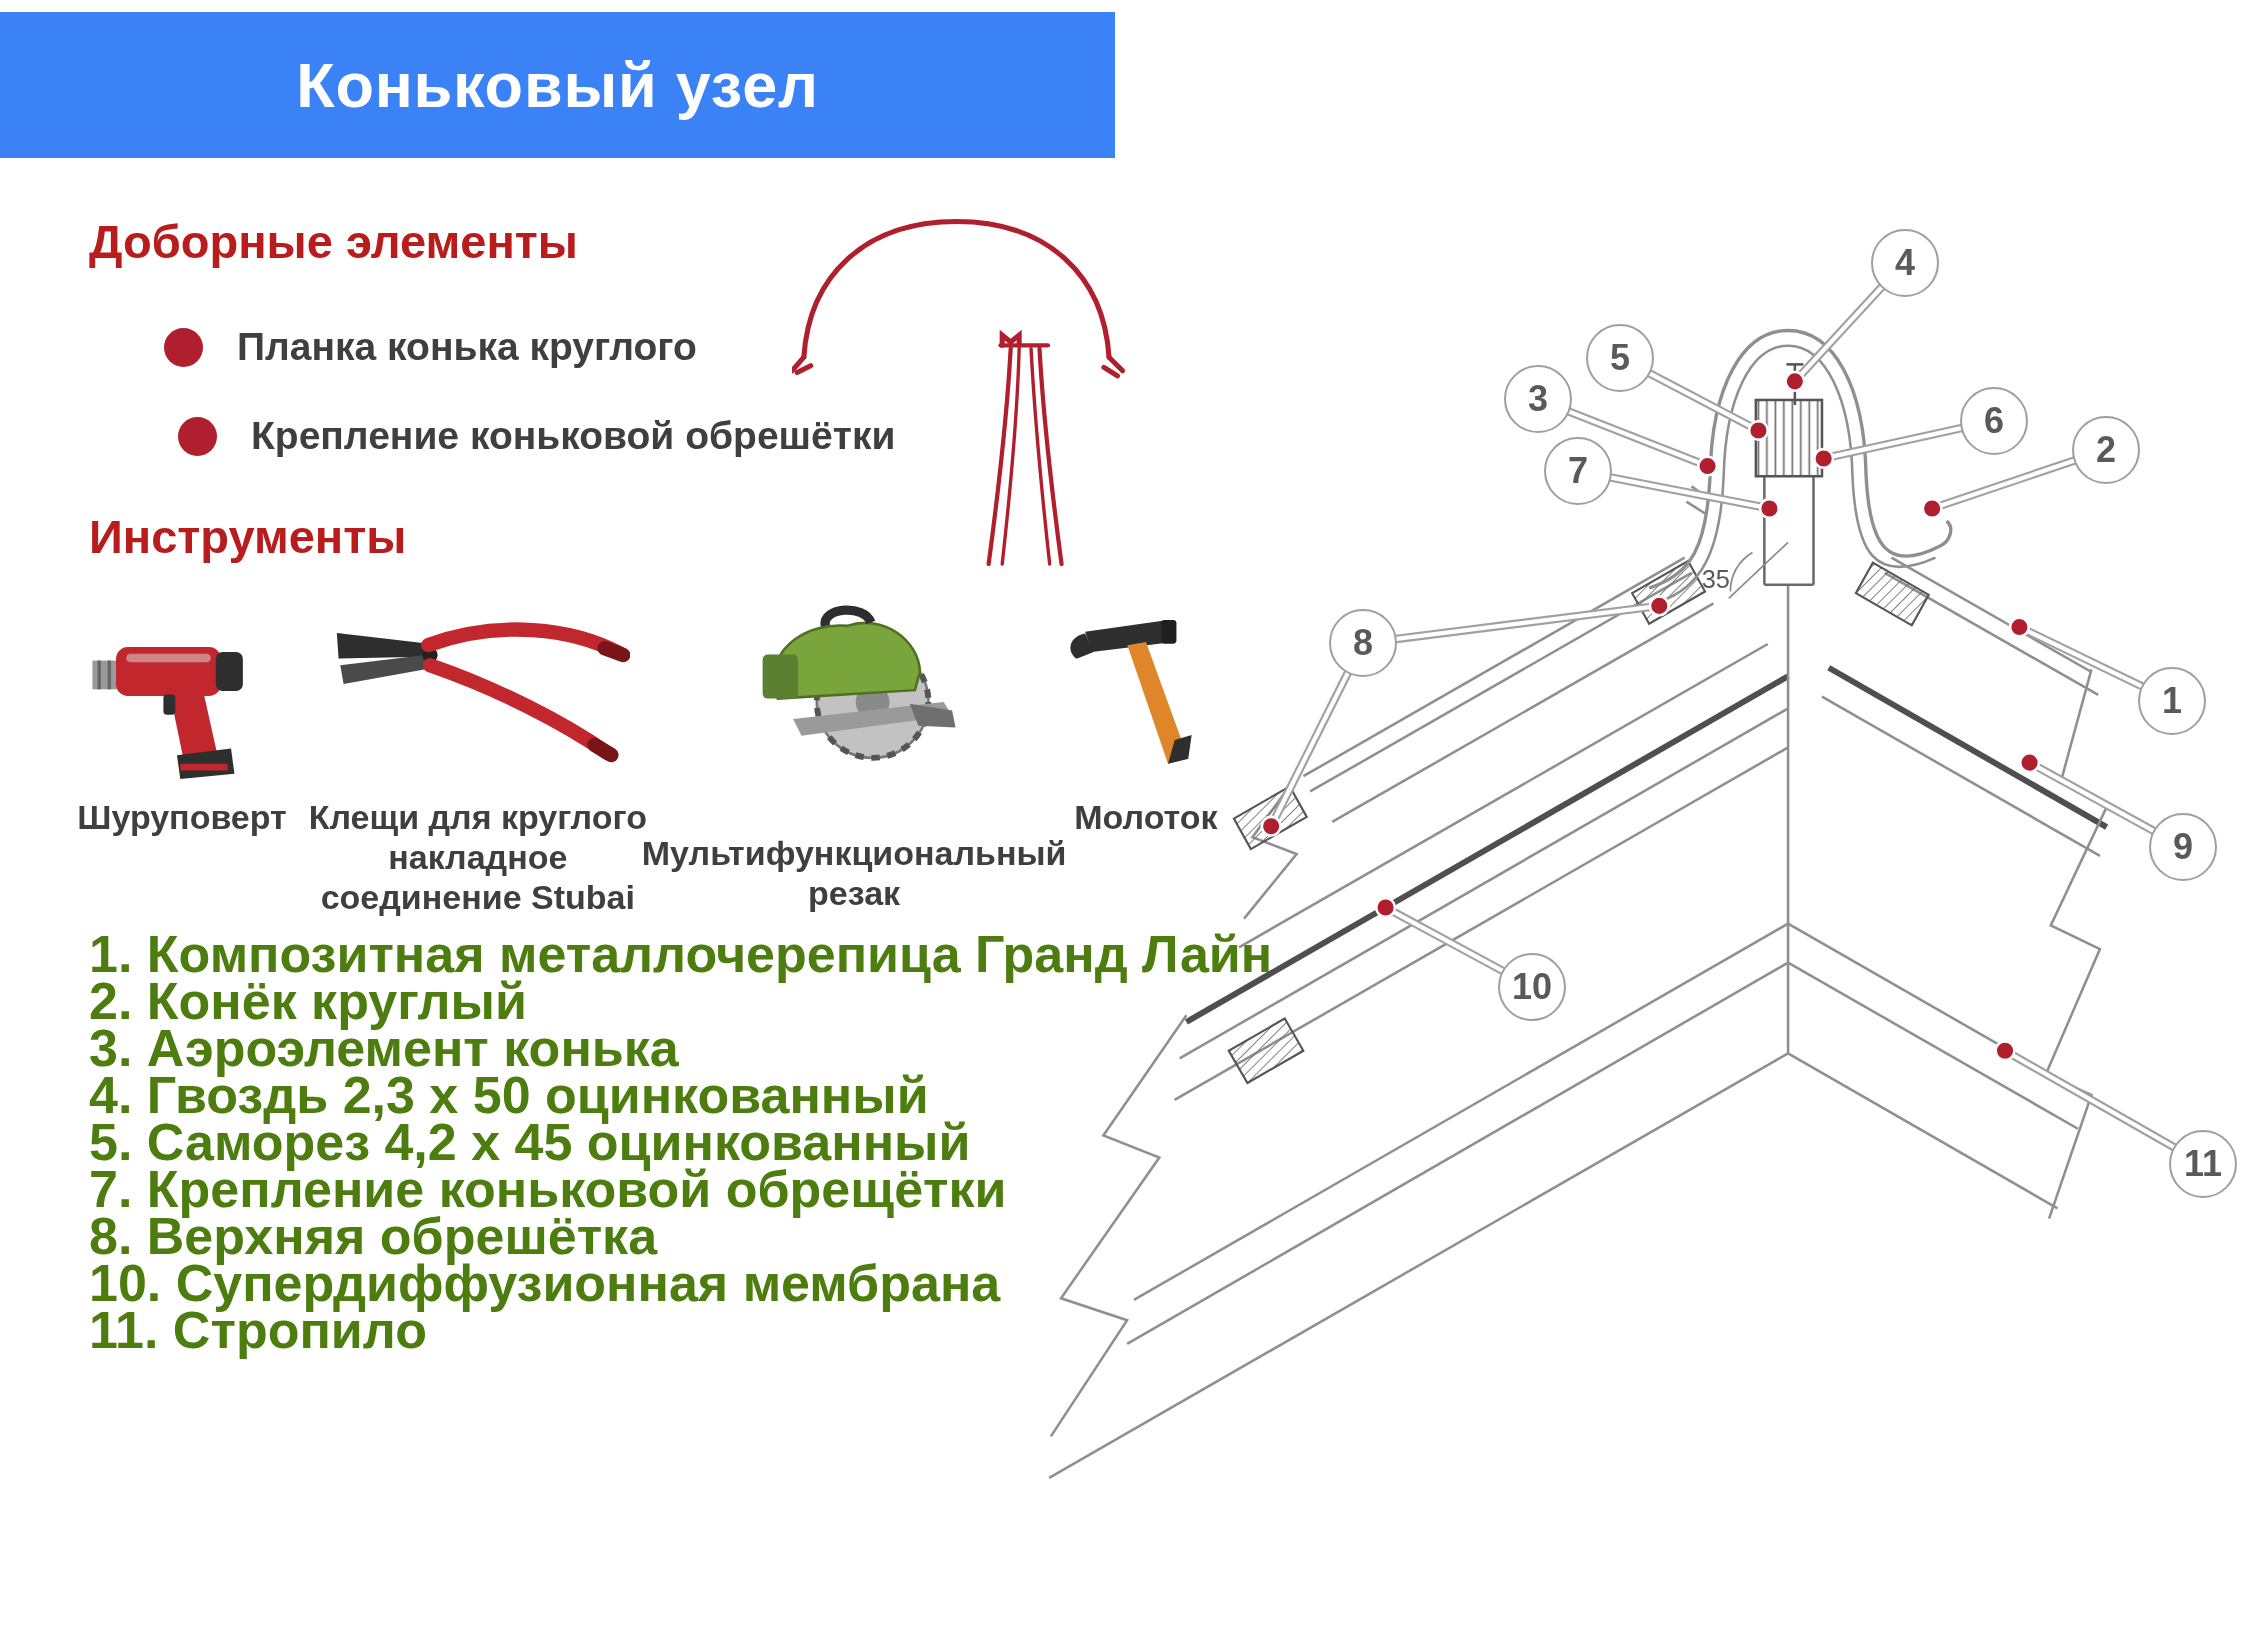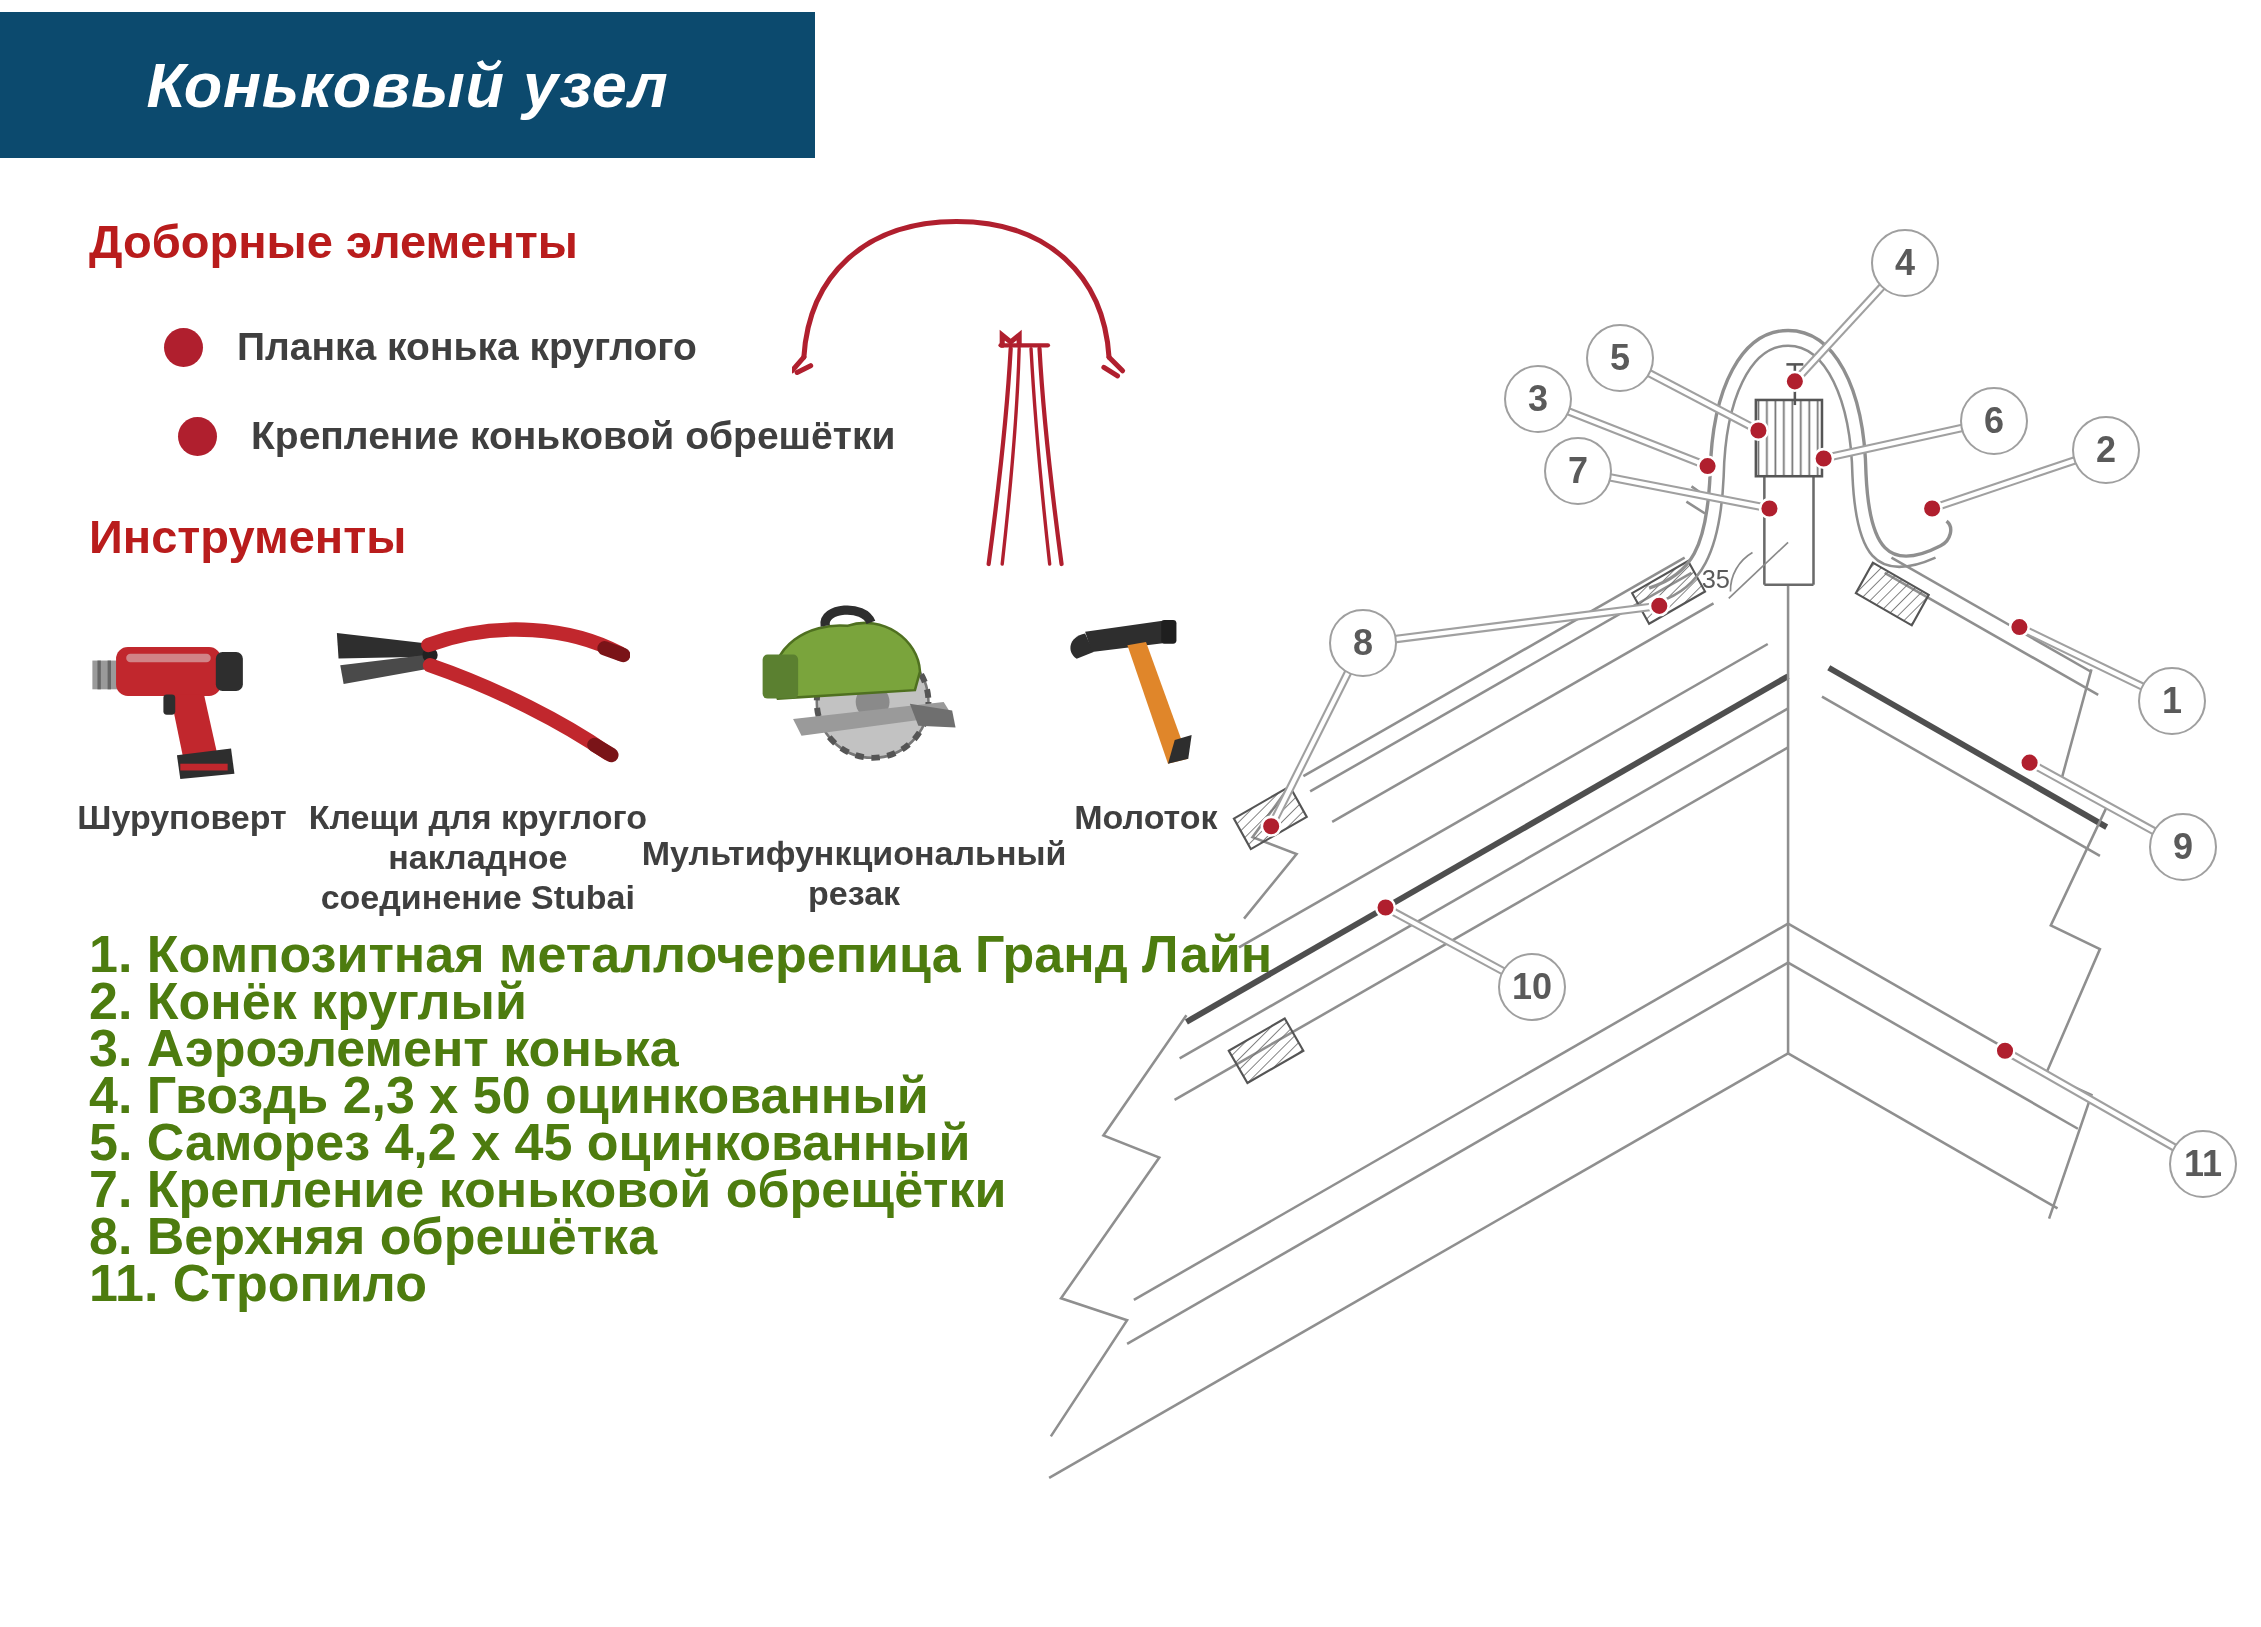--- a/index.html
+++ b/index.html
@@ -2,22 +2,22 @@
 <html style="font-size:13.6px"><head>
 <meta charset="utf-8">
 <style>
   html,body{margin:0;padding:0;}
   body{
     width:2261px;height:1627px;position:relative;overflow:hidden;
     background:#ffffff;color:#3f3f3f;
     font-family:"Liberation Sans","DejaVu Sans",sans-serif;
   }
   .banner{
-    position:absolute;left:0;top:12px;width:815px;height:146px;
-    background:#0c4a6e;display:flex;align-items:center;justify-content:center;font-style:italic;
+    position:absolute;left:0;top:12px;width:1115px;height:146px;
+    background:#3b82f6;display:flex;align-items:center;justify-content:center;
   }
   .banner h1{margin:0;color:#ffffff;font-size:63px;font-weight:bold;letter-spacing:0.8px;}
   .section-heading{position:absolute;color:#b91c1c;font-size:47px;font-weight:bold;}
   .bullet-row{position:absolute;display:flex;align-items:center;gap:34px;}
   .bullet-dot{width:39px;height:39px;border-radius:50%;background:#b01f2e;flex:0 0 auto;}
   .bullet-text{font-size:39px;font-weight:bold;color:#3f3f3f;}
   .tools-row{position:absolute;left:76px;top:585px;display:flex;gap:20.3px;align-items:flex-start;}
   .tool{display:flex;flex-direction:column;align-items:center;}
   .tool-icon{height:212px;display:flex;align-items:center;justify-content:center;}
   .tool-label{font-size:34px;font-weight:bold;text-align:center;line-height:1.18;color:#3f3f3f;}
@@ -135,20 +135,21 @@
 </div>
 
 <div class="legend">
   <div class="legend-item">1. Композитная металлочерепица Гранд Лайн</div>
   <div class="legend-item">2. Конёк круглый</div>
   <div class="legend-item">3. Аэроэлемент конька</div>
   <div class="legend-item">4. Гвоздь 2,3 х 50 оцинкованный</div>
   <div class="legend-item">5. Саморез 4,2 х 45 оцинкованный</div>
   <div class="legend-item">7. Крепление коньковой обрещётки</div>
   <div class="legend-item">8. Верхняя обрешётка</div>
+  <div class="legend-item">10. Супердиффузионная мембрана</div>
   <div class="legend-item">11. Стропило</div>
 </div>
 
 <svg class="diagram-svg" width="2261" height="1627" viewBox="0 0 2668 1920">
   <defs>
     <pattern id="dhatch" width="9" height="9" patternUnits="userSpaceOnUse" patternTransform="rotate(45)">
       <line x1="0" y1="0" x2="0" y2="9" stroke="#6f6f6f" stroke-width="2"></line>
     </pattern>
     <pattern id="vhatch" width="10" height="10" patternUnits="userSpaceOnUse">
       <line x1="5" y1="0" x2="5" y2="10" stroke="#6f6f6f" stroke-width="2"></line>

